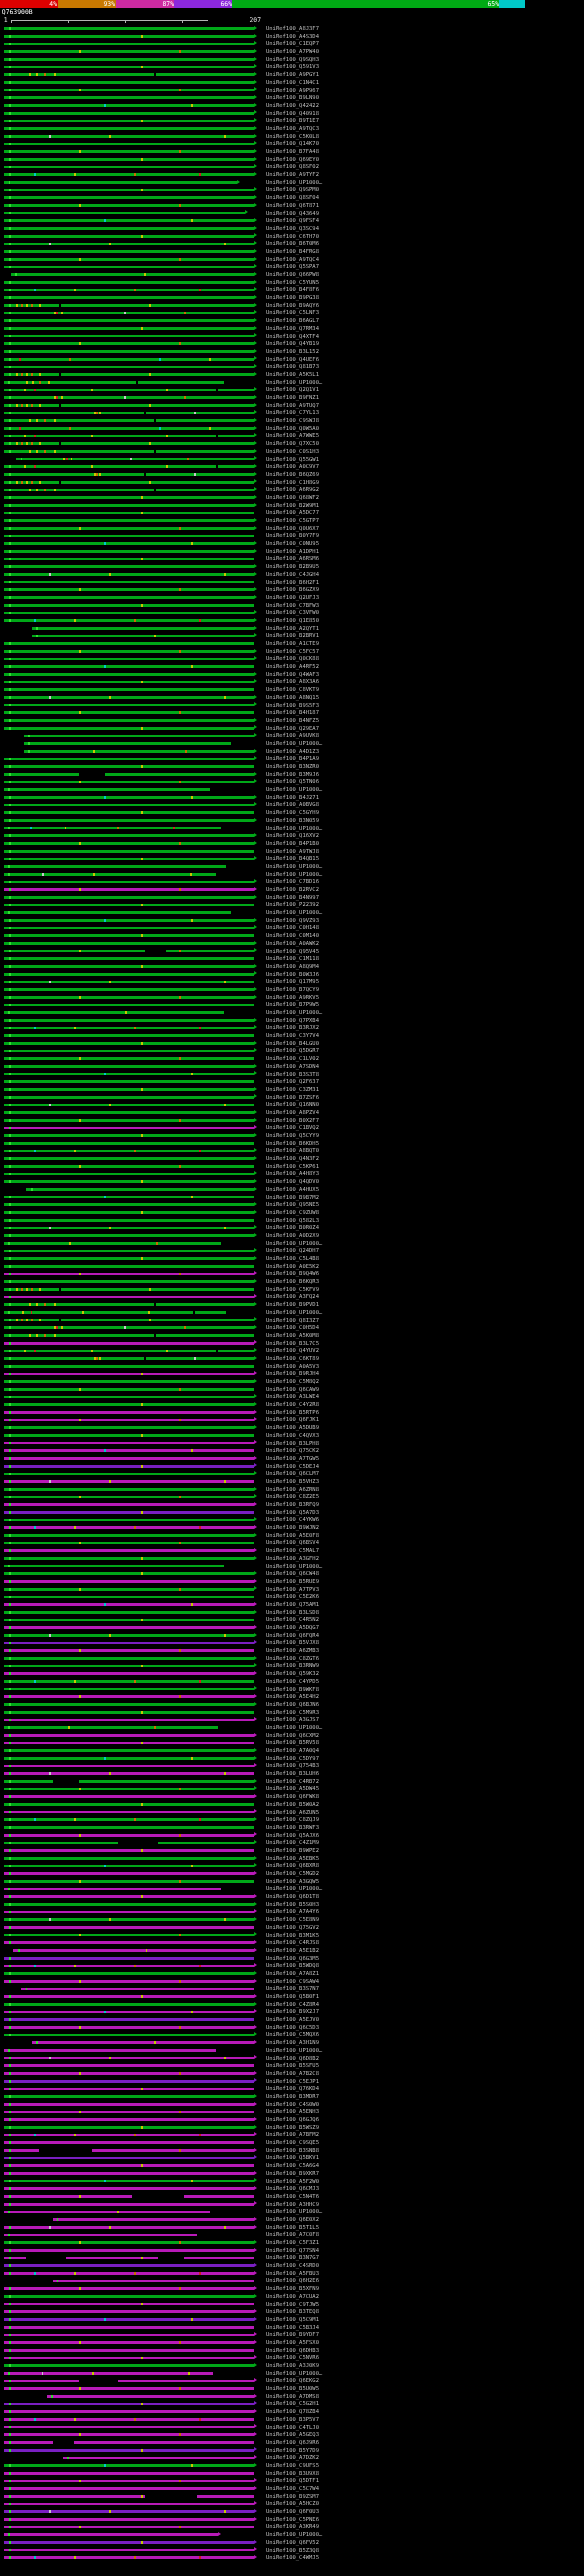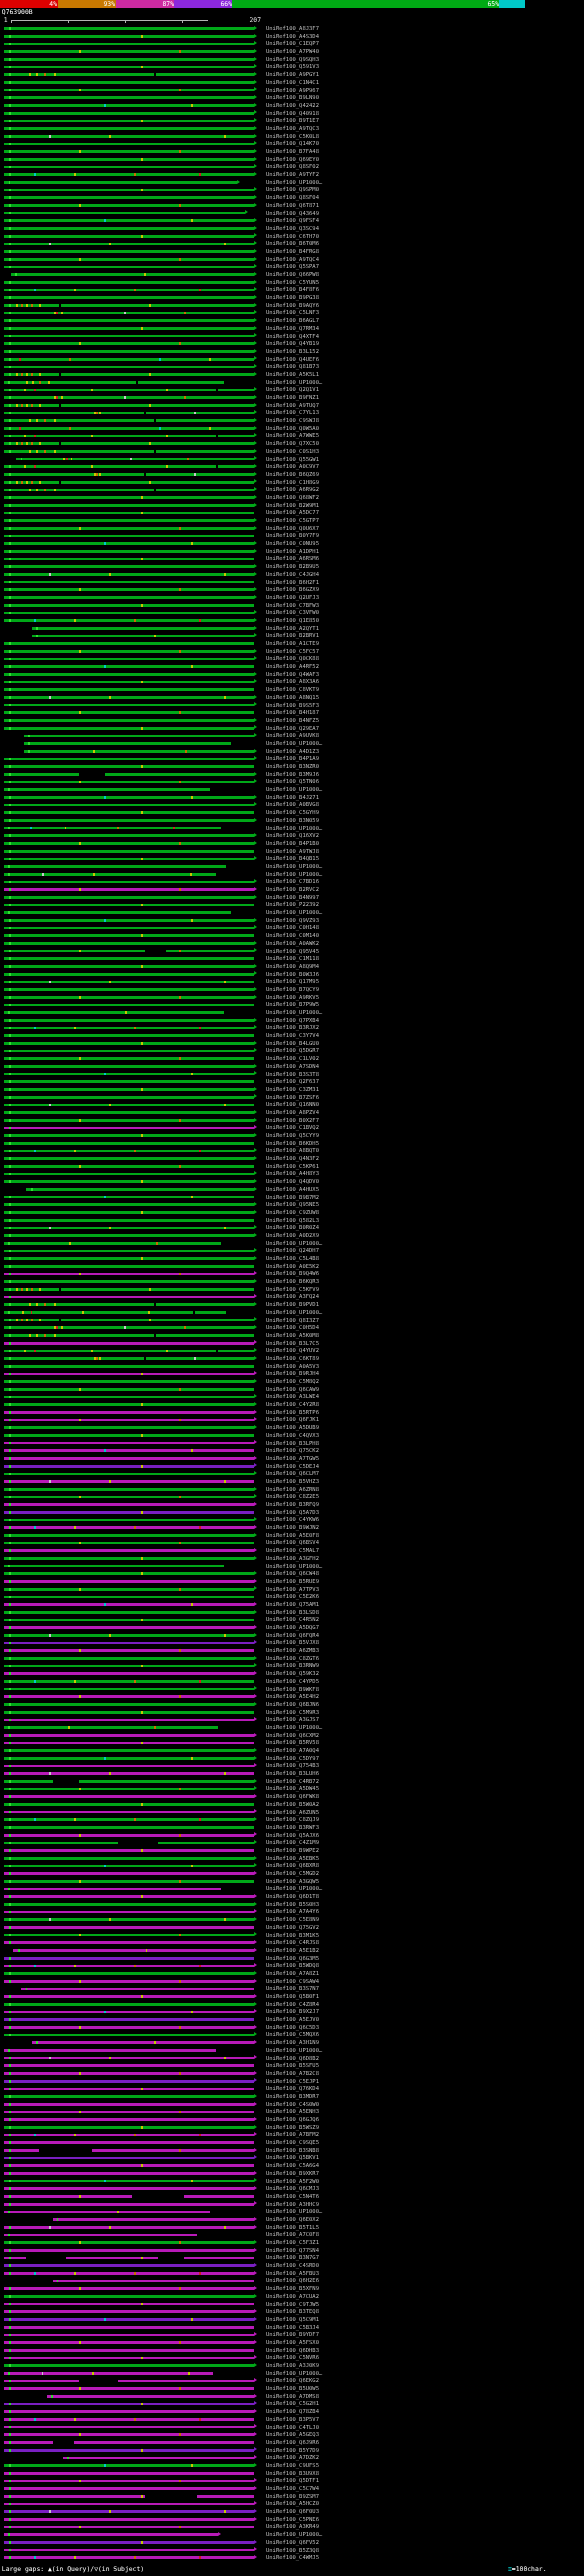--- a/index.html
+++ b/index.html
@@ -3066,19 +3066,15 @@
           <i class="tick" style="left: 12.9%; background: rgb(0, 200, 200);"></i>
           <i class="tick" style="left: 28.1%; background: rgb(200, 200, 0);"></i>
           <i class="tick" style="left: 50.9%; background: rgb(200, 112, 0);"></i>
           <i class="tick" style="left: 75.6%; background: rgb(208, 32, 32);"></i>
           <i class="arr" style="left: 96.5%; border-left-color: rgb(184, 26, 184);"></i>
         </div>
         <div class="lab">UniRef100_C4WMJ5</div>
       </div>
     </div>
 
-  <div id="legend">
-    <span id="legend-gaps">Large gaps: ▲(in Query)/▽(in Subject)</span>
-    <span id="legend-scale"><span class="sym">≡</span><span>=100char.</span></span>
-  </div>
 
 </div>
 
 
 </body></html>

